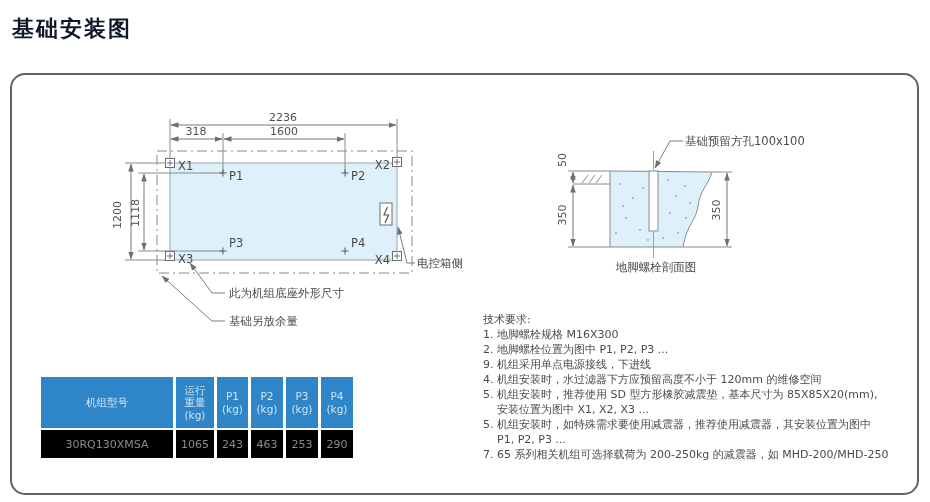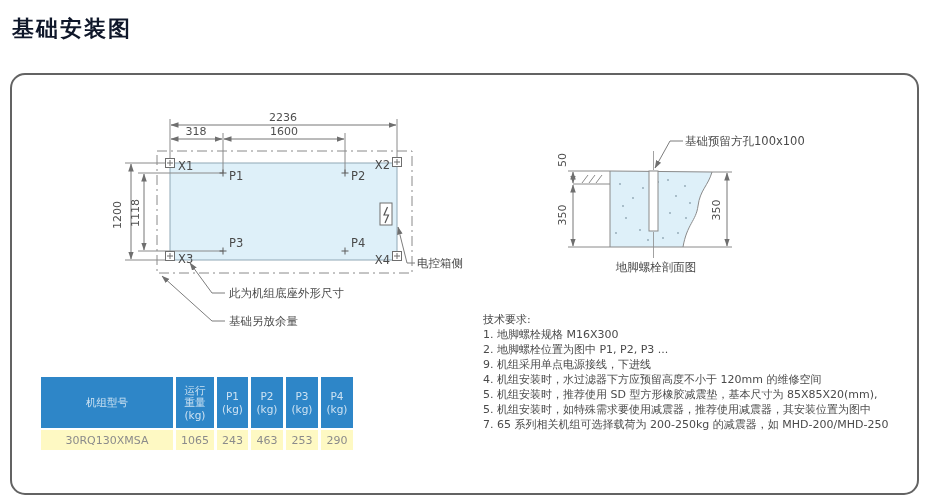--- a/index.html
+++ b/index.html
@@ -13,21 +13,21 @@
   .lbl-t{font-size:11.5px;fill:#4a4a4a;}
   
   #reqs{left:483px;top:312px;width:432px;font-size:11px;line-height:15px;color:#4a4a4a;}
   #reqs .indent{padding-left:14px;}
   
   #spec-table{left:41px;top:377px;display:grid;
      grid-template-columns:132px 38px 31px 32px 32px 32px;
      grid-auto-rows:auto;column-gap:3px;row-gap:2px;}
   .th{background:#2e86c8;color:#cde2f2;height:51px;display:flex;flex-direction:column;
       align-items:center;justify-content:center;font-size:10.5px;line-height:12.5px;text-align:center;}
-  .td{background:#fef9c3;color:#8b8b8b;height:20px;display:flex;align-items:center;
+  .td{background:#000000;color:#8b8b8b;height:28px;display:flex;align-items:center;
       justify-content:center;font-size:11px;}
 </style>
 </head>
 <body>
 
 <div class="abs" id="page-title">基础安装图</div>
 
 <div class="abs" id="panel"></div>
 
 <svg class="abs" style="left:108px;top:95px;" width="365" height="260" viewBox="0 0 365 260">
@@ -175,21 +175,23 @@
   <text x="98" y="153" text-anchor="middle" style="font-size:11.5px;fill:#464646;">地脚螺栓剖面图</text>
 </svg>
 
 <div class="abs" id="reqs">
   <div>技术要求:</div>
   <div>1. 地脚螺栓规格 M16X300</div>
   <div>2. 地脚螺栓位置为图中 P1, P2, P3 ...</div>
   <div>9. 机组采用单点电源接线，下进线</div>
   <div>4. 机组安装时，水过滤器下方应预留高度不小于 120mm 的维修空间</div>
   <div>5. 机组安装时，推荐使用 SD 型方形橡胶减震垫，基本尺寸为 85X85X20(mm),</div>
+  <div class="indent">安装位置为图中 X1, X2, X3 ...</div>
   <div>5. 机组安装时，如特殊需求要使用减震器，推荐使用减震器，其安装位置为图中</div>
+  <div class="indent">P1, P2, P3 ...</div>
   <div>7. 65 系列相关机组可选择载荷为 200-250kg 的减震器，如 MHD-200/MHD-250</div>
 </div>
 
 <div class="abs" id="spec-table">
   <div class="th">
     <span>机组型号</span>
   </div>
   <div class="th">
     <span>运行</span>
     <span>重量</span>

